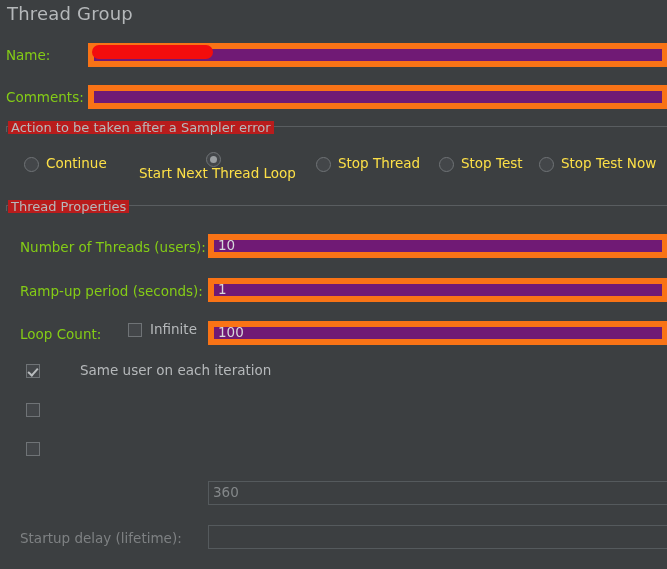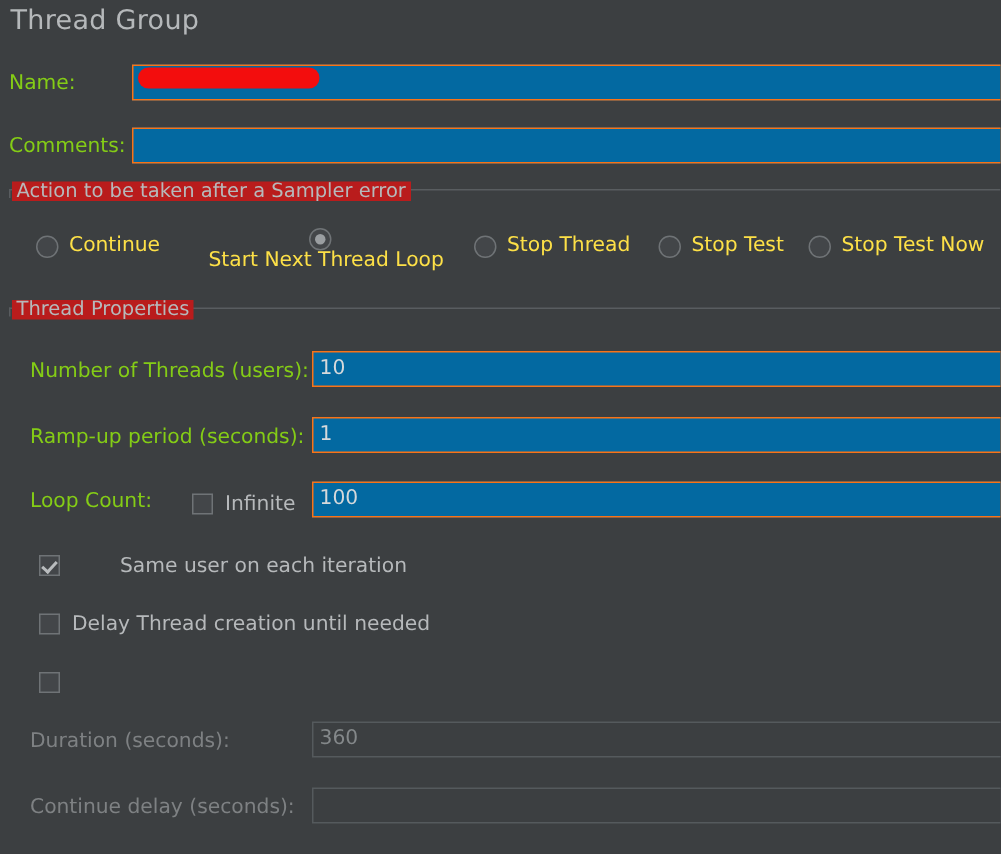--- a/index.html
+++ b/index.html
@@ -39,22 +39,22 @@
     color: #84cc16;
     white-space: nowrap;
     line-height: 1;
   }
   .lbl.disabled { color: #7e8183; }
 
   
   .field {
     position: absolute;
     box-sizing: border-box;
-    background: #0369a1;
-    border: 1px solid #f97316;
+    background: #701a75;
+    border: 6px solid #f97316;
     height: 24px;
     display: flex;
     align-items: center;
     padding: 0 4px;
     font-size: 13.5px;
     color: #d6d9db;
     overflow: hidden;
     white-space: nowrap;
   }
   .field.disabled {
@@ -134,21 +134,21 @@
     margin-left: 7px;
     font-size: 13.5px;
     color: #fde047;
     line-height: 1;
   }
 
   
   .check-item {
     position: absolute;
     display: flex;
-    align-items: flex-end;
+    align-items: flex-start;
     height: 20px;
     white-space: nowrap;
   }
   .check-box {
     width: 14px;
     height: 14px;
     border: 1px solid #6f7376;
     background: #434649;
     box-sizing: border-box;
     position: relative;
@@ -239,29 +239,27 @@
   <div class="field" style="left:208px; top:321px; width:460px;">
     <span class="val">100</span>
   </div>
 
   <div class="check-item" style="left:26px; top:364px;gap:32px;">
     <span class="check-box checked"></span>
     <span class="check-label">Same user on each iteration</span>
   </div>
   <div class="check-item" style="left:26px; top:403px;">
     <span class="check-box"></span>
-    <span class="check-label">Delay Thread creation until needed</span>
   </div>
   <div class="check-item" style="left:26px; top:442px;">
     <span class="check-box"></span>
   </div>
 
-  <div class="lbl disabled" style="left:20px; top:488px;">Duration (seconds):</div>
   <div class="field disabled" style="left:208px; top:481px; width:553px;">
     <span class="val">360</span>
   </div>
 
-  <div class="lbl disabled" style="left:20px; top:532px;">Continue delay (seconds):</div>
+  <div class="lbl disabled" style="left:20px; top:532px;">Startup delay (lifetime):</div>
   <div class="field disabled" style="left:208px; top:525px; width:460px;">
     <span class="val"></span>
   </div>
 
 </div>
 
 </body></html>

